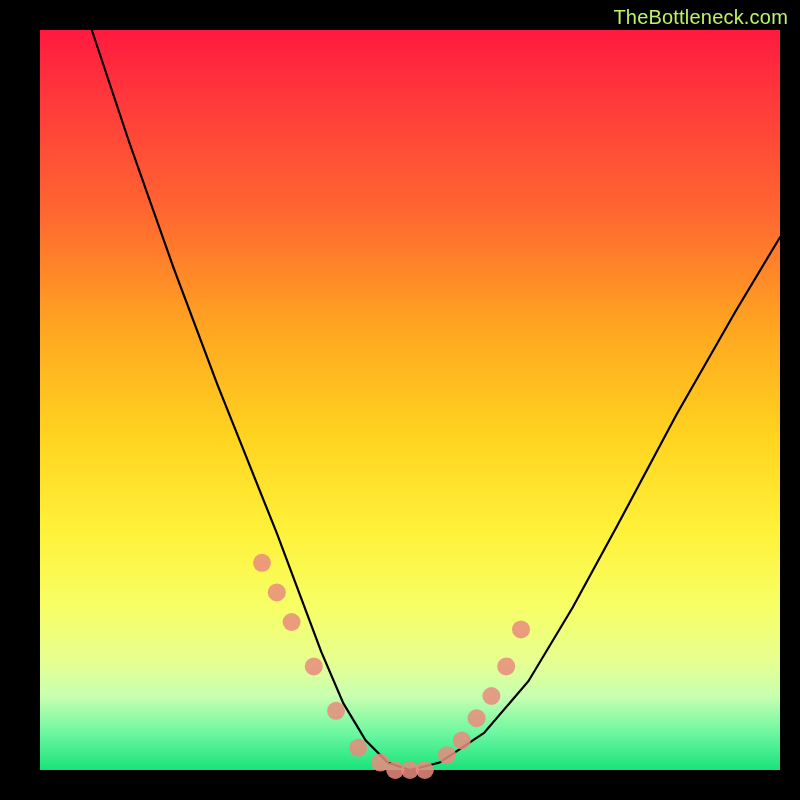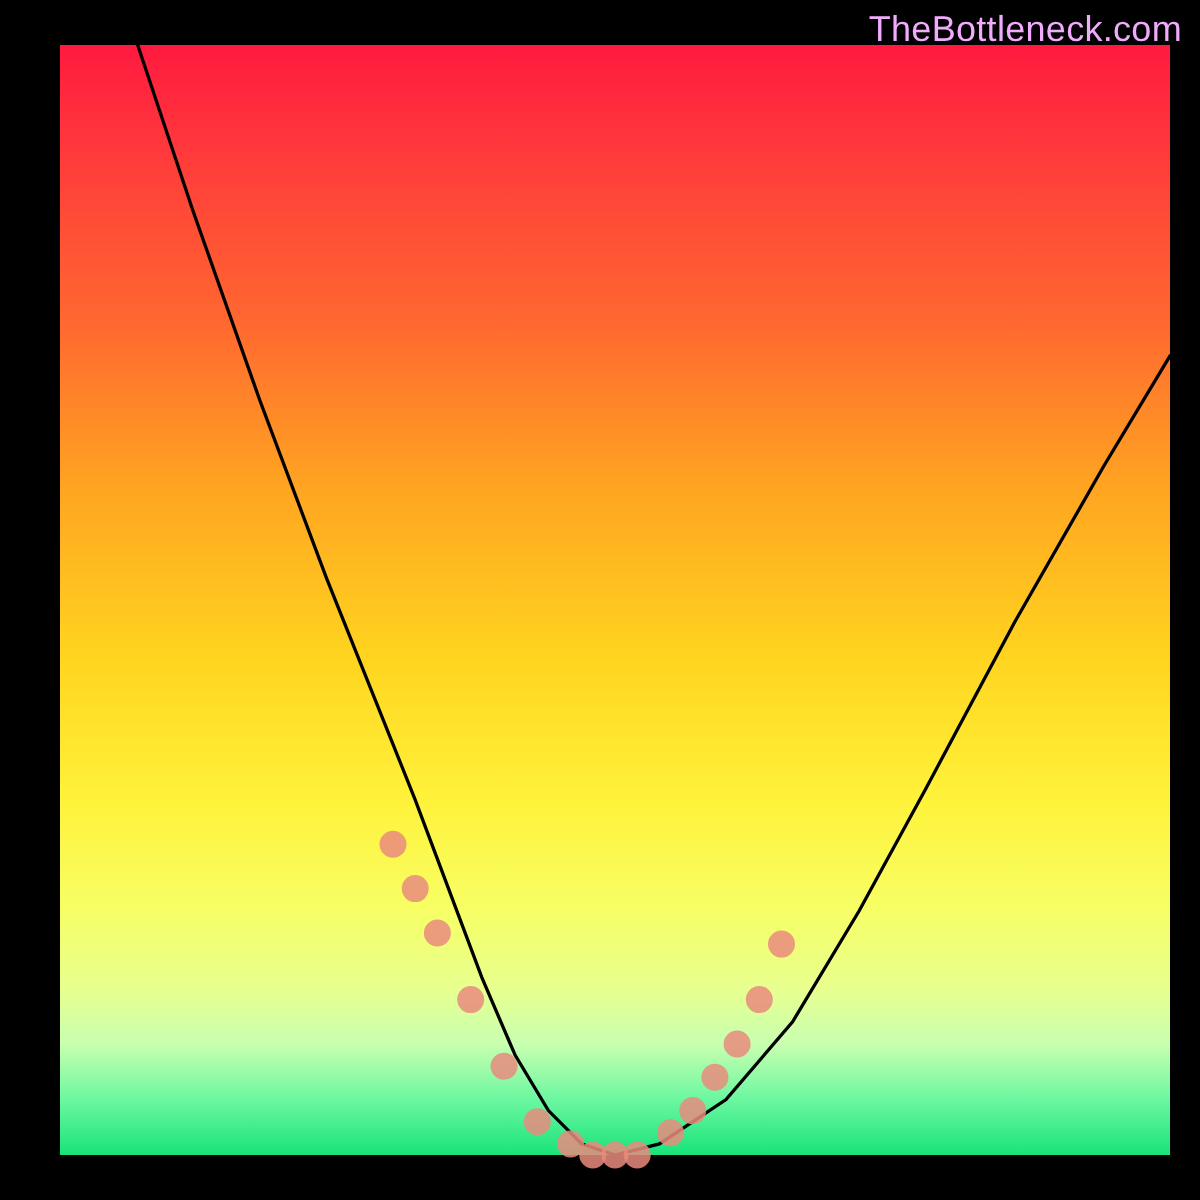--- a/index.html
+++ b/index.html
@@ -37,22 +37,22 @@
       #c8ffb0 90%,
       #6cf7a0 95%,
       #18e37a 100%
     );
   }
   .watermark {
     position: absolute;
     top: 6px;
     right: 12px;
     font-family: Arial, Helvetica, sans-serif;
-    font-size: 24px;
-    color: #f0abfc;
+    font-size: 20px;
+    color: #bef264;
     font-weight: 500;
     letter-spacing: 0.2px;
     user-select: none;
   }
   svg.curve {
     position: absolute;
     left: 0;
     top: 0;
     width: 740px;
     height: 740px;

